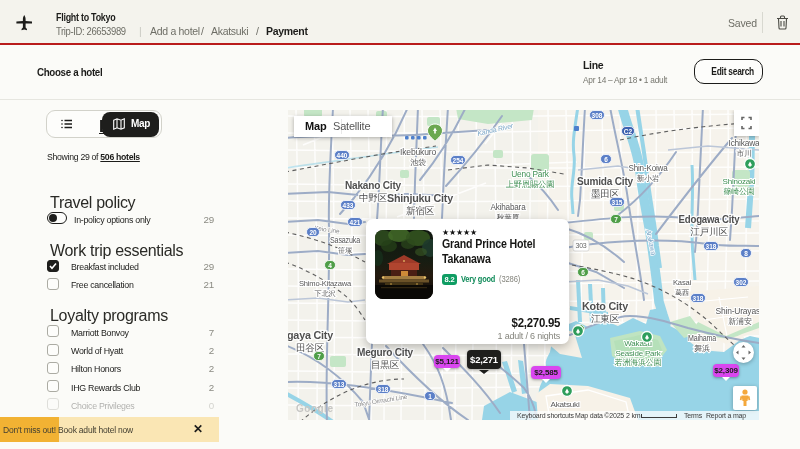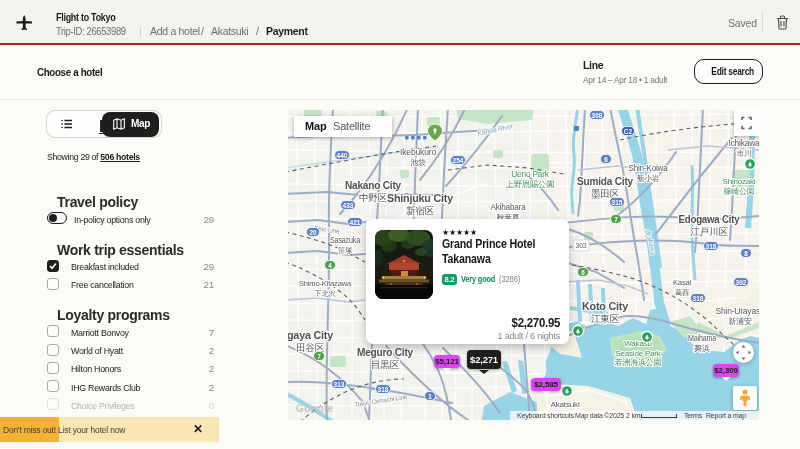--- a/index.html
+++ b/index.html
@@ -17,21 +17,21 @@
   #choose { position:absolute; left:37px; top:66px; font-size:11.5px; font-weight:bold; letter-spacing:-0.4px; transform:scaleX(0.85); transform-origin:0 50%; }
   #tokyo { position:absolute; left:583px; top:59px; font-size:10.5px; font-weight:bold; letter-spacing:-0.3px; }
   #dates { position:absolute; left:583px; top:74px; font-size:9.8px; color:#77776F; letter-spacing:-0.3px; transform:scaleX(0.85); transform-origin:0 50%; white-space:nowrap; }
   #editbtn { position:absolute; left:694px; top:59px; width:69px; height:25px; border:1.5px solid #1C1C1A; border-radius:10px; background:#FDFDFB; font-size:10.5px; font-weight:bold; text-align:center; line-height:22px; letter-spacing:-0.3px;padding-left:9px; }
   #rule2 { position:absolute; left:0; top:99px; width:800px; height:1px; background:#E6E6E0; }
   
   #seg { position:absolute; left:46px; top:110px; width:116px; height:28px; border:1px solid #D2D2CA; border-radius:9px; background:#FDFDFB; }
   #seg .list { position:absolute; left:28px; top:7px; font-size:16px; font-weight:bold; text-decoration:underline; letter-spacing:-0.3px;padding-left:24px; }
   #seg .mappill { position:absolute; left:55px; top:0.5px; width:57px; height:25px; background:#1E1E1C; border-radius:8px; color:#fff; font-size:10px; font-weight:bold; letter-spacing:-0.3px; }
   #showing { position:absolute; left:47px; top:151px; font-size:9.8px; color:#1C1C1A; letter-spacing:-0.35px; transform:scaleX(0.89); transform-origin:0 50%; white-space:nowrap; }
-  .sechead { position:absolute; left:57px; font-size:14px; color:#2A2A26; letter-spacing:-0.3px; white-space:nowrap;font-weight:bold; }
+  .sechead { position:absolute; left:50px; font-size:16px; color:#2A2A26; letter-spacing:-0.3px; white-space:nowrap; }
   .cb { position:absolute; left:47px; width:12px; height:12px; border:1.2px solid #ABABA3; border-radius:3px; background:#FDFDFB; }
   .cb.checked { background:#1E1E1C; border-color:#1E1E1C; }
   .cblabel { position:absolute; left:71px; font-size:9.5px; color:#1C1C1A; letter-spacing:-0.3px; transform:scaleX(0.93); transform-origin:0 50%; white-space:nowrap; }
   .count { position:absolute; left:194px; width:20px; text-align:right; font-size:9.8px; color:#8A8A82; }
   #toggle { position:absolute; left:47px; top:212px; width:20px; height:12px; border:1.2px solid #1E1E1C; border-radius:7px; background:#FDFDFB; }
   #toggle .knob { position:absolute; left:1px; top:1px; width:8px; height:8px; border-radius:50%; background:#1E1E1C; }
   .faded { opacity:0.35; }
   
   #banner { position:absolute; left:0; top:417px; width:219px; height:25px; background:linear-gradient(90deg,#F2B233 0 59px,#FAE6B4 59px 100%); }
   #banner .txt { position:absolute; left:3px; top:8px; font-size:8.5px; color:#444032; white-space:nowrap; }
@@ -43,21 +43,21 @@
   #mapsat .m { position:absolute; left:11px; font-weight:bold; color:#111; }
   #mapsat .s { position:absolute; left:39px; color:#565656; }
   #mapsat .d { position:absolute; left:47px; top:3px; width:1px; height:15px; background:#E8E8E8; }
   #fsbtn { left:446px; top:0px; width:25px; height:26px; }
   
   .pill { position:absolute; background:#d946ef; border-radius:4px; box-shadow:0 1px 3px rgba(0,0,0,.35); font-size:7.5px; font-weight:bold; color:#1C1C1A; text-align:center; letter-spacing:-0.2px; }
   .pill:after { content:""; position:absolute; left:50%; bottom:-4px; margin-left:-4px; border-left:4px solid transparent; border-right:4px solid transparent; border-top:4px solid #fff; }
   #pillA { left:146px; top:245px; width:26px; height:13px; line-height:13px; font-size:8px; }
   #pillB { left:179px; top:240px; width:34px; height:19px; line-height:19px; background:#1E1E1C; color:#fff; font-size:9.5px; border-radius:4px; }
   #pillB:after { border-top-color:#1E1E1C; border-left-width:5px; border-right-width:5px; margin-left:-5px; bottom:-5px;}
-  #pillC { left:243px; top:268px; width:30px; height:13px; line-height:13px; font-size:8px; }
+  #pillC { left:243px; top:256px; width:30px; height:13px; line-height:13px; font-size:8px; }
   #pillD { left:425px; top:254px; width:26px; height:13px; line-height:13px; font-size:8px; }
   
   #card { position:absolute; left:78px; top:109px; width:203px; height:125px; background:#fff; border-radius:7px; box-shadow:0 3px 10px rgba(0,0,0,.25); }
   #card .photo { position:absolute; left:9px; top:11px; width:58px; height:69px; border-radius:8px; overflow:hidden; }
   #card .stars { position:absolute; left:76px; top:9px; font-size:8px; letter-spacing:-0.2px; color:#111; }
   #card .title { position:absolute; left:76px; top:18px; font-size:12.5px; font-weight:bold; line-height:14.5px; color:#171715; transform:scaleX(0.85); transform-origin:0 0; white-space:nowrap; }
   #card .badge { position:absolute; left:76px; top:55px; width:15px; height:11px; background:#0F9D63; border-radius:3px; color:#fff; font-size:7.5px; font-weight:bold; text-align:center; line-height:11px; }
   #card .vg { position:absolute; left:95px; top:55px; font-size:9px; font-weight:bold; color:#0E8A58; letter-spacing:-0.2px; transform:scaleX(0.82); transform-origin:0 50%; }
   #card .vgc { position:absolute; left:133px; top:55px; font-size:9px; color:#85857D; transform:scaleX(0.85); transform-origin:0 50%; }
   #card .price { position:absolute; right:9px; top:96px; font-size:13px; font-weight:bold; color:#171715; letter-spacing:-0.3px; transform:scaleX(0.88); transform-origin:100% 50%; }
@@ -144,21 +144,21 @@
 <div class="count" style="top:363px;">2</div>
 <div class="cb" style="top:380px;"></div>
 <div class="cblabel" style="top:382px;">IHG Rewards Club</div>
 <div class="count" style="top:382px;">2</div>
 <div class="faded">
   <div class="cb" style="top:398px;"></div>
   <div class="cblabel" style="top:400px;">Choice Privileges</div>
   <div class="count" style="top:400px;">0</div>
 </div>
 <div id="banner">
-  <div class="txt">Don't miss out! List your hotel now</div>
+  <div class="txt">Don't miss out! Book adult hotel now</div>
   <div class="x">✕</div>
 </div>
 
 <div id="map">
   <svg width="471" height="310" viewBox="0 0 471 310" style="position:absolute;left:0;top:0;">
 <rect width="471" height="310" fill="#F3F2EC"></rect>
 <rect x="250" y="0" width="221" height="240" fill="#F6F3EC"></rect>
 <g stroke="#FFFFFF" stroke-width="1.5" fill="none" opacity="0.85">
         <path d="M 8,0 C 10,80 11,160 10,310 M 26,0 C 28,80 30,160 29,310 M 44,0 C 46,80 47,160 46,310 M 62,0 C 64,80 65,160 64,310 M 80,0 C 82,80 84,160 83,310 M 98,0 C 100,80 97,160 96,310 M 116,0 C 118,80 114,160 113,310 M 134,0 C 136,80 138,160 137,310 M 152,0 C 154,80 155,160 154,310 M 170,0 C 172,80 168,160 167,310 M 188,0 C 190,80 185,160 184,310 M 206,0 C 208,80 209,160 208,310 M 224,0 C 226,80 224,160 223,310 M 242,0 C 244,80 240,160 239,310 M 260,0 C 262,80 257,160 256,310 M 278,0 C 280,80 282,160 281,310 M 296,0 C 298,80 292,160 291,310 M 314,0 C 316,80 316,160 315,310 M 332,0 C 334,80 335,160 334,310 M 350,0 C 352,80 348,160 347,310 M 368,0 C 370,80 364,160 363,310 M 386,0 C 388,80 390,160 389,310 M 404,0 C 406,80 401,160 400,310 M 422,0 C 424,80 418,160 417,310 M 440,0 C 442,80 436,160 435,310 M 458,0 C 460,80 457,160 456,310 M 0,6 C 160,8 320,5 471,4 M 0,23 C 160,25 320,19 471,18 M 0,40 C 160,42 320,43 471,42 M 0,57 C 160,59 320,58 471,57 M 0,74 C 160,76 320,77 471,76 M 0,91 C 160,93 320,90 471,89 M 0,108 C 160,110 320,112 471,111 M 0,125 C 160,127 320,124 471,123 M 0,142 C 160,144 320,142 471,141 M 0,159 C 160,161 320,162 471,161 M 0,176 C 160,178 320,172 471,171 M 0,193 C 160,195 320,190 471,189 M 0,210 C 160,212 320,213 471,212 M 0,227 C 160,229 320,227 471,226 M 0,244 C 160,246 320,246 471,245 M 0,261 C 160,263 320,265 471,264 M 0,278 C 160,280 320,275 471,274 M 0,295 C 160,297 320,295 471,294 M 161,117 l 62,-4 M 15,35 l 66,-27 M 205,55 l 84,-3 M 197,34 l 31,-40 M 109,107 l 89,-34 M 240,192 l 75,10"></path>
       </g>

